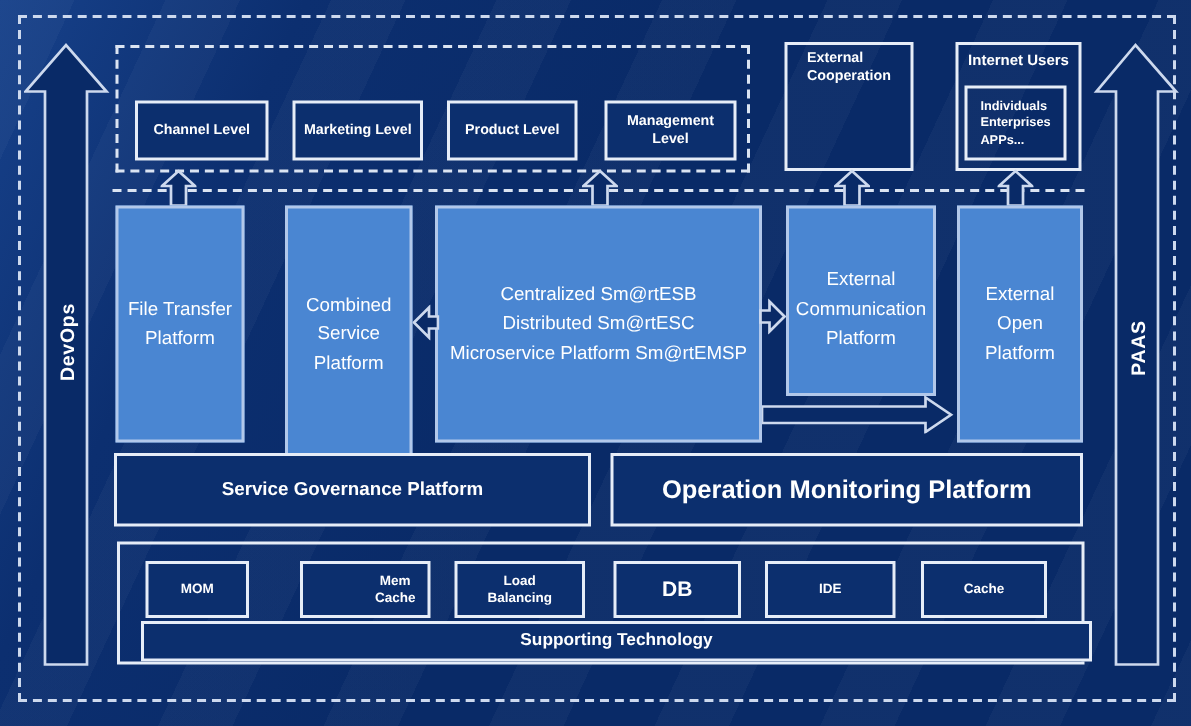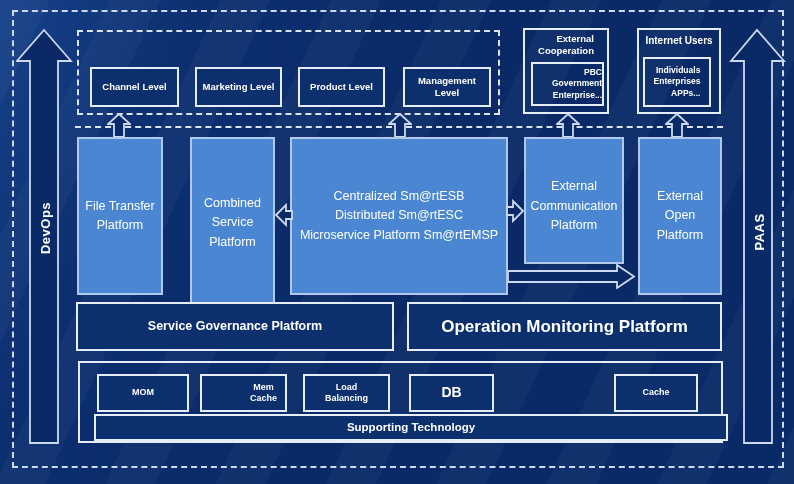--- a/index.html
+++ b/index.html
@@ -15,21 +15,21 @@
   .outer-dashed{border:2px dashed #cdd9ee;}
   .dashed-box{border:2px dashed #dbe4f2;}
   .dash-line{border-top:2px dashed #dbe4f2;}
   .darkbox{
     background:#0c2f6e;border:2px solid #e6edf8;
     display:flex;align-items:center;justify-content:center;text-align:center;
     font-weight:bold;line-height:1.25;
   }
   .plainbox{
     border:2px solid #e6edf8;
-    display:flex;align-items:center;justify-content:center;text-align:right;
+    display:flex;align-items:center;justify-content:center;text-align:left;
     font-weight:bold;line-height:1.25;
   }
   .lightbox{
     background:#4a86d2;border:2px solid #b2c8ea;
     display:flex;align-items:center;justify-content:center;text-align:center;
     font-size:12.5px;line-height:1.55;color:#fff;
   }
   .preline{white-space:pre-line;}
   .f9{font-size:9.5px;}
   .f8{font-size:8.5px;line-height:1.35;}
@@ -68,24 +68,20 @@
   <div class="abs darkbox f9" style="left:298px;top:67px;width:87px;height:40px;">
     <span>Product Level</span>
   </div>
   <div class="abs darkbox f9" style="left:403px;top:67px;width:88px;height:40px;">
     <span>Management Level</span>
   </div>
 
   <div class="abs plainbox" style="left:523px;top:28px;width:86px;height:86px;align-items:flex-start;">
     <span class="preline f9" style="margin-top:3px;">External
 Cooperation</span>
-  </div>
-  <div class="abs plainbox f8 preline" style="left:531px;top:62px;width:73px;height:44px;">
-    <span class="preline">PBC Government
-Enterprise...</span>
   </div>
 
   <div class="abs plainbox f8" style="left:643px;top:57px;width:68px;height:50px;">
     <span class="preline">Individuals
 Enterprises
 APPs...</span>
   </div>
   <div class="abs plainbox" style="left:637px;top:28px;width:84px;height:86px;align-items:flex-start;">
     <span class="f9" style="margin-top:5px;font-size:10px;">Internet Users</span>
   </div>
@@ -137,34 +133,37 @@
 
   <div class="abs darkbox" style="left:76px;top:302px;width:318px;height:49px;font-size:12.5px;">
     <span>Service Governance Platform</span>
   </div>
   <div class="abs darkbox" style="left:407px;top:302px;width:315px;height:49px;font-size:17px;">
     <span>Operation Monitoring Platform</span>
   </div>
 
   <div class="abs" style="left:78px;top:361px;width:645px;height:82px;border:2px solid #e6edf8;"></div>
 
-  <div class="abs darkbox" style="left:97px;top:374px;width:92px;height:38px;font-size:9px;">
+  <div class="abs darkbox" style="left:97px;top:374px;width:69px;height:38px;font-size:9px;">
     <span class="preline">MOM</span>
   </div>
   <div class="abs darkbox" style="left:200px;top:374px;width:87px;height:38px;font-size:9px;padding-left:40px;">
     <span class="preline">Mem
 Cache</span>
   </div>
   <div class="abs darkbox" style="left:303px;top:374px;width:87px;height:38px;font-size:9px;">
     <span class="preline">Load
 Balancing</span>
   </div>
   <div class="abs darkbox" style="left:409px;top:374px;width:85px;height:38px;font-size:14px;">
     <span class="preline">DB</span>
   </div>
+  <div class="abs darkbox" style="left:510px;top:374px;width:87px;height:38px;font-size:9px;">
+    <span class="preline">IDE</span>
+  </div>
   <div class="abs darkbox" style="left:614px;top:374px;width:84px;height:38px;font-size:9px;">
     <span class="preline">Cache</span>
   </div>
 
   <div class="abs darkbox" style="left:94px;top:414px;width:634px;height:27px;font-size:11.5px;">
     <span>Supporting Technology</span>
   </div>
 
 </div>
 

